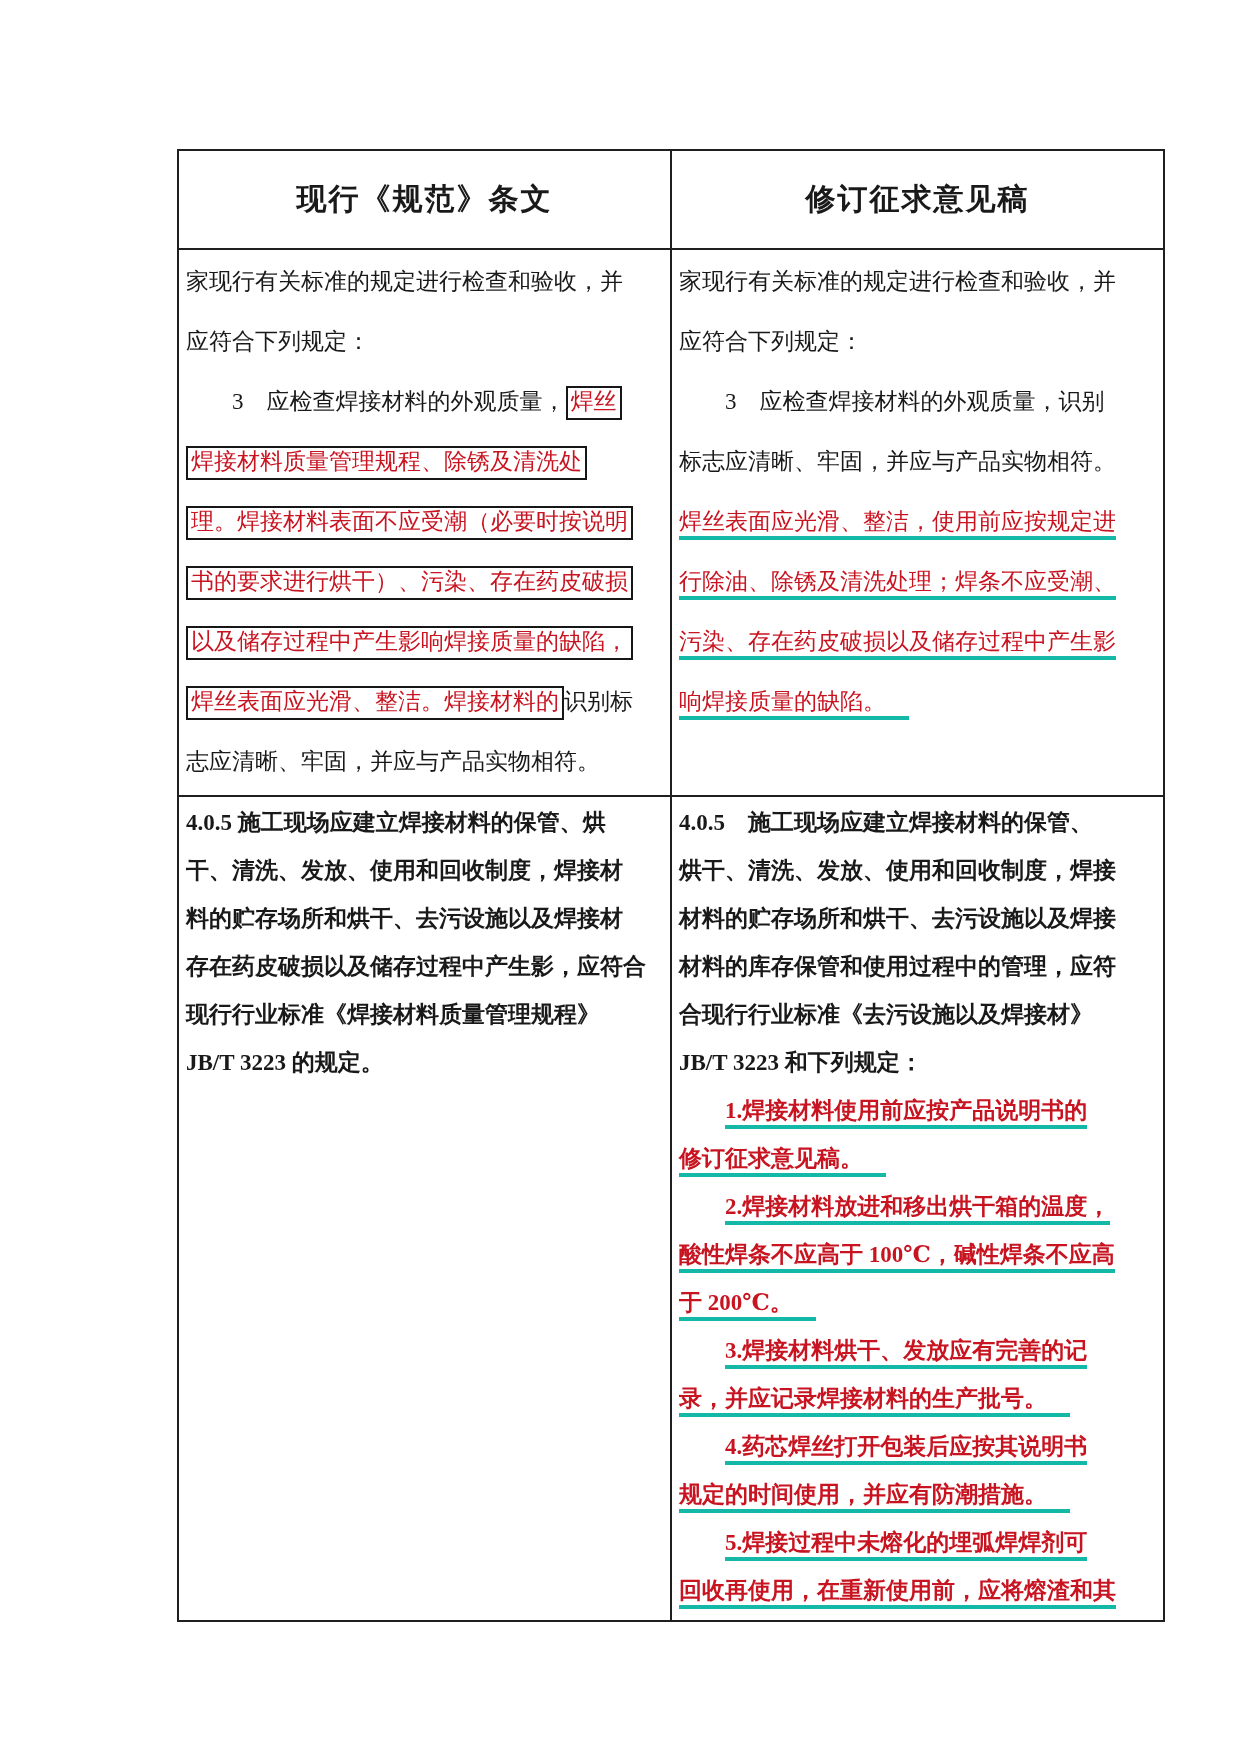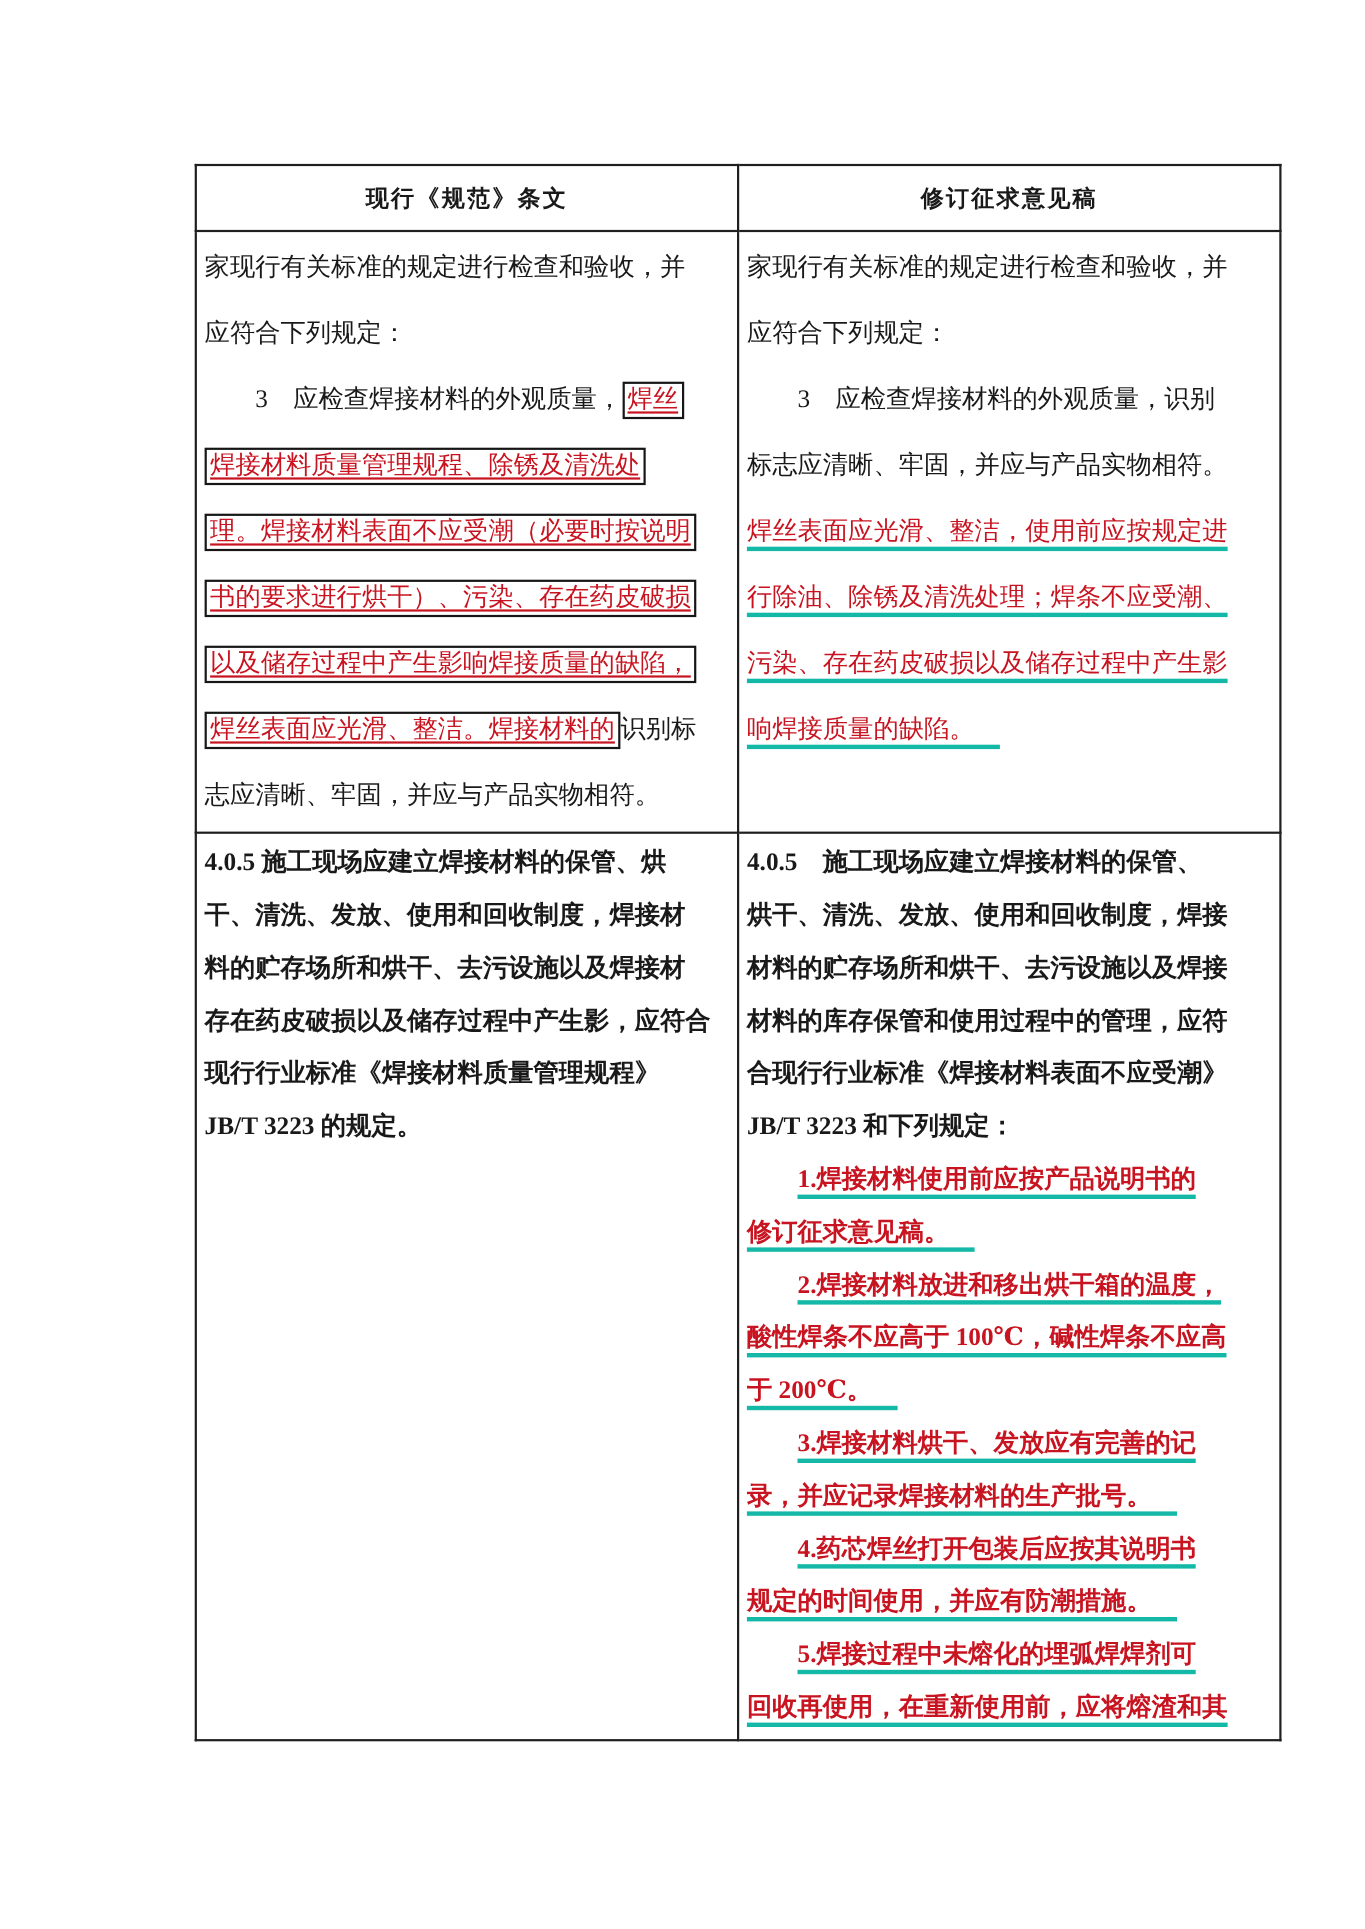--- a/index.html
+++ b/index.html
@@ -18,22 +18,22 @@
     border-collapse:collapse;
     table-layout:fixed;
   }
   table.cmp col{width:493px;}
   table.cmp th,
   table.cmp td{
     border:2px solid #1f1f1f;
     box-sizing:border-box;
   }
   table.cmp th{
-    height:60px;
-    font-size:21px;
+    height:99px;
+    font-size:30px;
     font-weight:bold;
     text-align:center;
     vertical-align:middle;
     color:#191919;
     letter-spacing:2px;
     margin-top:48px;
   }
   td.cell{
     vertical-align:top;
     padding:2px 7px 0 7px;
@@ -53,21 +53,20 @@
     color:#c81420;
     border-bottom:4px solid #14b8a6;
     padding-bottom:2px;
   }
   .seg-box{
     display:inline-block;
     color:#c81420;
     border:2px solid #161616;
     padding:0 3px 1px 3px;
     line-height:1.25;
-    text-decoration:underline;
     text-decoration-color:#c81420;
     text-decoration-thickness:2px;
     text-underline-offset:4px;
   }
 </style>
 </head>
 <body>
 
 <div class="page">
   <table class="cmp">
@@ -112,21 +111,21 @@
             <div class="line"><span class="seg-b">料的贮存场所和烘干、去污设施以及焊接材</span></div>
             <div class="line"><span class="seg-b">存在药皮破损以及储存过程中产生影，应符合</span></div>
             <div class="line"><span class="seg-b">现行行业标准《焊接材料质量管理规程》</span></div>
             <div class="line"><span class="seg-b">JB/T 3223 的规定。</span></div>
           </td>
           <td class="cell row2">
             <div class="line"><span class="seg-b">4.0.5　施工现场应建立焊接材料的保管、</span></div>
             <div class="line"><span class="seg-b">烘干、清洗、发放、使用和回收制度，焊接</span></div>
             <div class="line"><span class="seg-b">材料的贮存场所和烘干、去污设施以及焊接</span></div>
             <div class="line"><span class="seg-b">材料的库存保管和使用过程中的管理，应符</span></div>
-            <div class="line"><span class="seg-b">合现行行业标准《焊接材料表面不应受潮》</span></div>
+            <div class="line"><span class="seg-b">合现行行业标准《去污设施以及焊接材》</span></div>
             <div class="line"><span class="seg-b">JB/T 3223 和下列规定：</span></div>
             <div class="line"><span class="seg-b">　　</span><span class="seg-r">1.焊接材料使用前应按产品说明书的</span></div>
             <div class="line"><span class="seg-r">修订征求意见稿。　</span></div>
             <div class="line"><span class="seg-b">　　</span><span class="seg-r">2.焊接材料放进和移出烘干箱的温度，</span></div>
             <div class="line"><span class="seg-r">酸性焊条不应高于 100℃，碱性焊条不应高</span></div>
             <div class="line"><span class="seg-r">于 200℃。　</span></div>
             <div class="line"><span class="seg-b">　　</span><span class="seg-r">3.焊接材料烘干、发放应有完善的记</span></div>
             <div class="line"><span class="seg-r">录，并应记录焊接材料的生产批号。　</span></div>
             <div class="line"><span class="seg-b">　　</span><span class="seg-r">4.药芯焊丝打开包装后应按其说明书</span></div>
             <div class="line"><span class="seg-r">规定的时间使用，并应有防潮措施。　</span></div>

